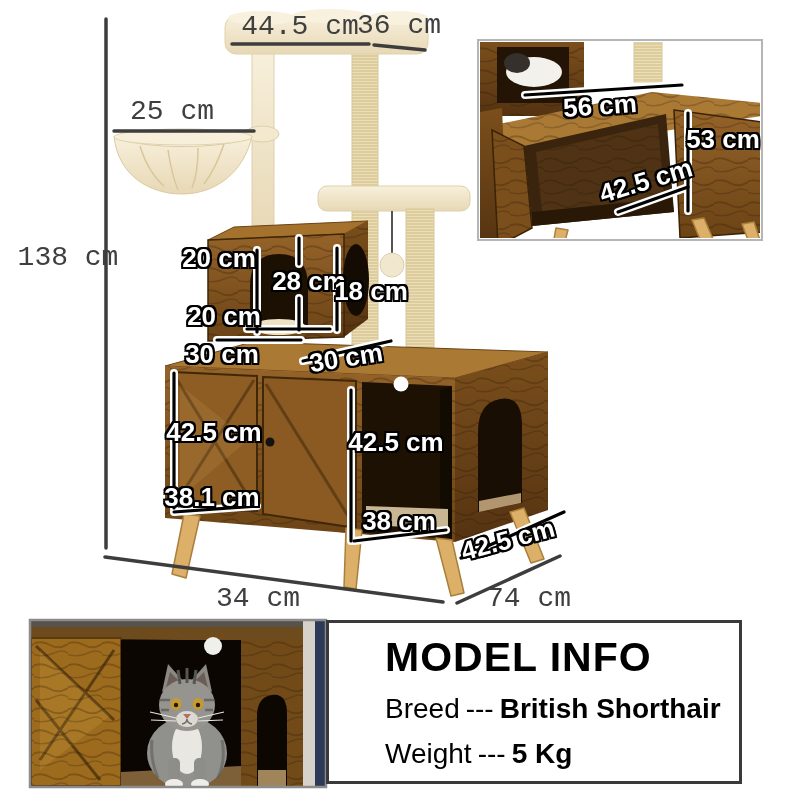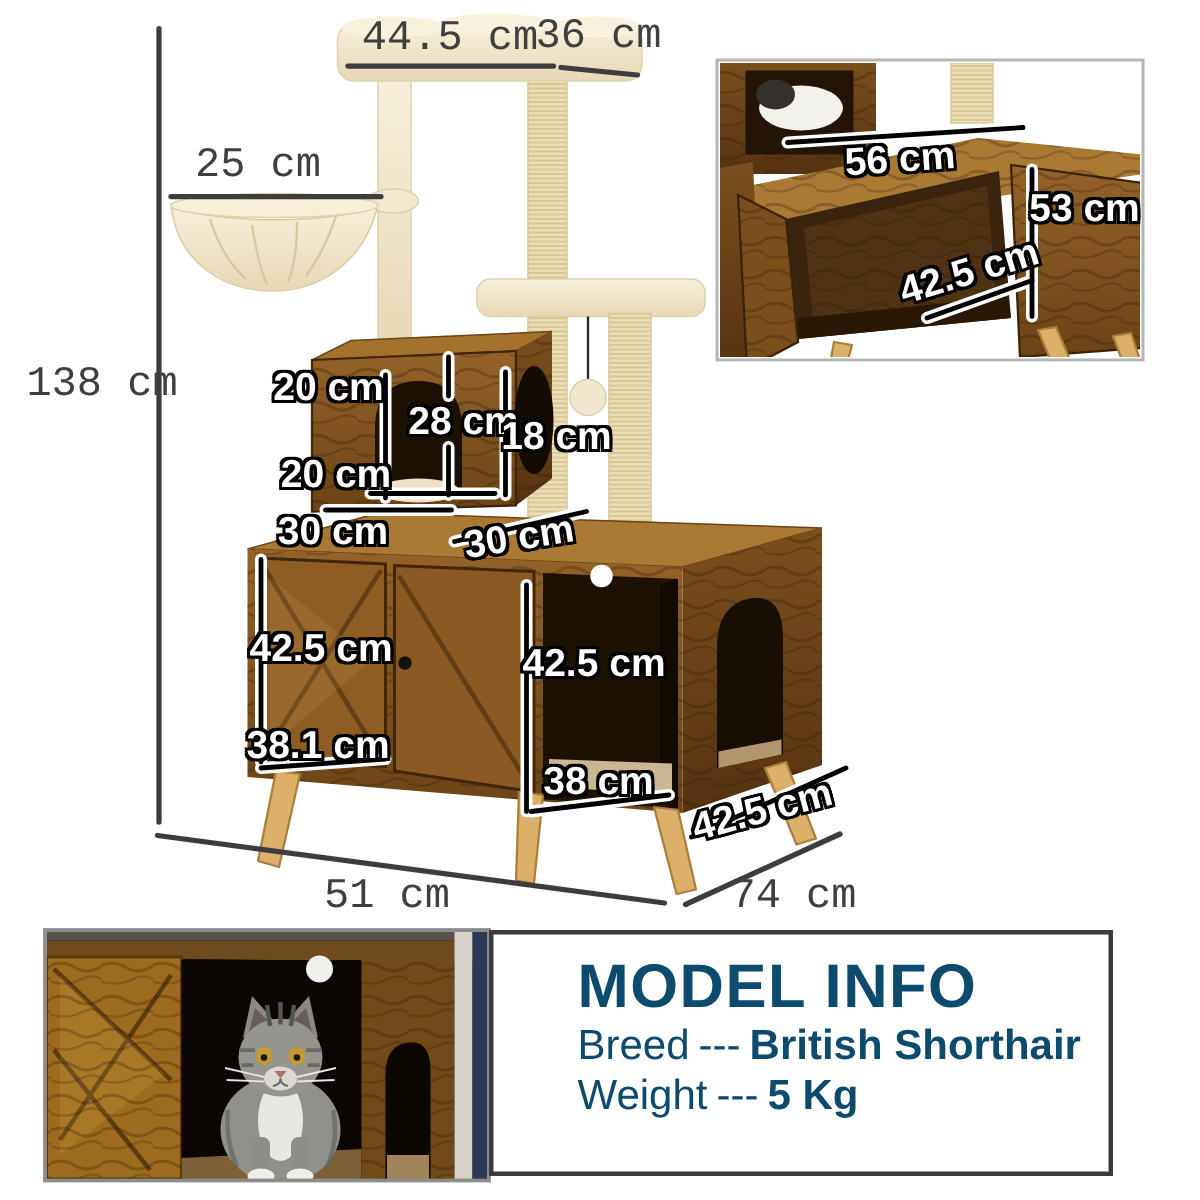--- a/index.html
+++ b/index.html
@@ -19,24 +19,24 @@
     text-shadow:-2px -2px 0 #000,2px -2px 0 #000,-2px 2px 0 #000,2px 2px 0 #000,
                  -2px 0 0 #000,2px 0 0 #000,0 -2px 0 #000,0 2px 0 #000;
   }
   .rot-m15{transform:translate(-50%,-50%) rotate(-15deg);}
   .rot-m17{transform:translate(-50%,-50%) rotate(-17deg);}
   .rot-m9{transform:translate(-50%,-50%) rotate(-9deg);}
   .rot-m4{transform:translate(-50%,-50%) rotate(-4deg);}
   .info-card{
     position:absolute;left:326px;top:620px;width:416px;height:164px;
     background:#fff;border:3px solid #3a3a3a;box-sizing:border-box;
-    padding:12px 0 0 56px;color:#0c4a6e;
+    padding:12px 0 0 56px;color:#000000;
   }
   .info-title{font-size:41px;font-weight:700;letter-spacing:1px;line-height:1.1;}
-  .info-row{font-size:28px;margin-top:1px;}
+  .info-row{font-size:28px;margin-top:13px;}
   .info-row .sep{padding:0 6px;}
   .info-row .val{font-weight:700;}
 </style>
 </head>
 <body>
 
 <div class="stage">
 
 <svg width="800" height="800" viewBox="0 0 800 800">
   <defs>
@@ -283,21 +283,21 @@
   <div class="dimo" style="left:309px;top:281px">28 cm</div>
   <div class="dimo" style="left:371px;top:291px">18 cm</div>
   <div class="dimo" style="left:224px;top:316px">20 cm</div>
   <div class="dimo" style="left:222px;top:354px">30 cm</div>
   <div class="dimo rot-m9" style="left:346px;top:358px">30 cm</div>
   <div class="dimo" style="left:214px;top:432px">42.5 cm</div>
   <div class="dimo" style="left:212px;top:497px">38.1 cm</div>
   <div class="dimo" style="left:396px;top:442px">42.5 cm</div>
   <div class="dimo" style="left:399px;top:521px">38 cm</div>
   <div class="dimo rot-m15" style="left:508px;top:540px">42.5 cm</div>
-  <div class="dim" style="left:258px;top:598px">51 cm</div>
+  <div class="dim" style="left:258px;top:598px">34 cm</div>
   <div class="dim" style="left:529px;top:598px">74 cm</div>
   <div class="dimo rot-m4" style="left:600px;top:106px">56 cm</div>
   <div class="dimo" style="left:723px;top:139px">53 cm</div>
   <div class="dimo rot-m17" style="left:646px;top:181px">42.5 cm</div>
 </div>
 
 <div class="info-card">
   <div class="info-title">MODEL INFO</div>
   <div class="info-row">
     <span>Breed</span><span class="sep">---</span><span class="val">British Shorthair</span>

